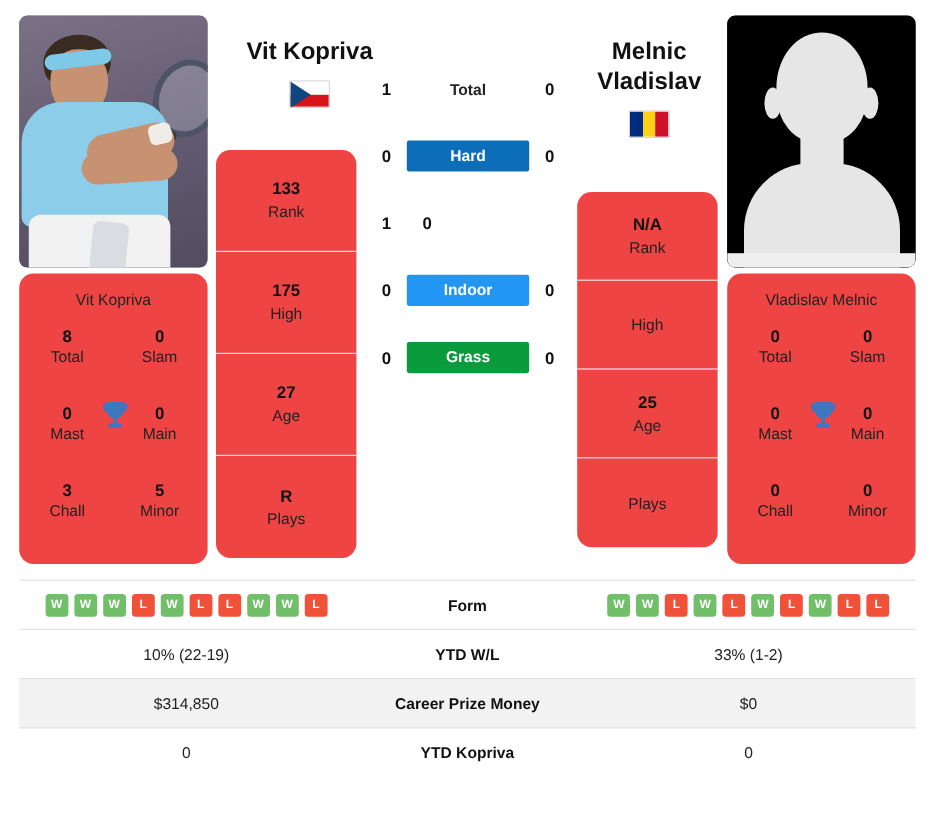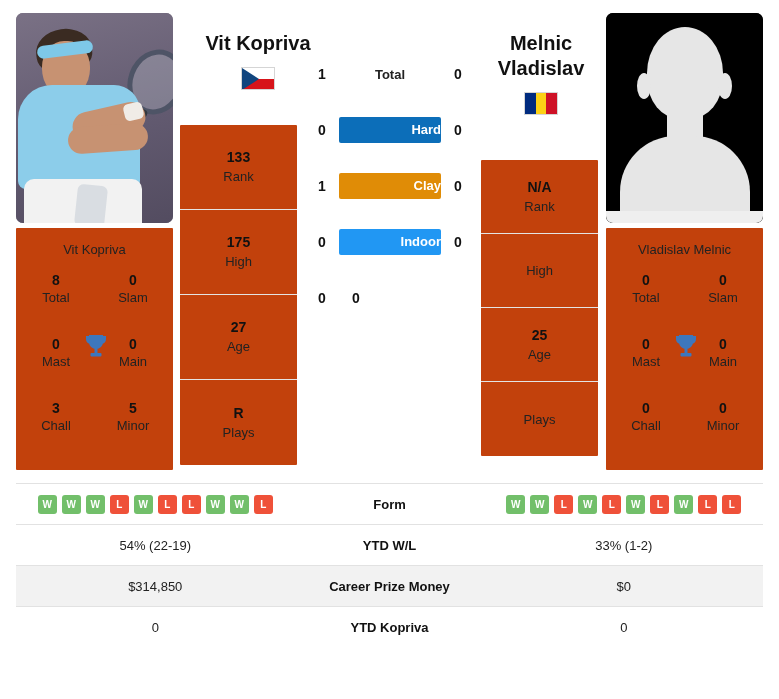--- a/index.html
+++ b/index.html
@@ -190,32 +190,31 @@
     text-align: center;
     font-size: 13px;
     font-weight: bold;
   }
   .h2h-label.plain { color: #222222; }
   .h2h-label.badge {
     color: #ffffff;
     line-height: 26px;
     height: 26px;
     border-radius: 2px;
-    text-align: right;
   }
   .sf-hard   { background: #0c6eb9; }
   .sf-clay   { background: #e08c06; }
   .sf-indoor { background: #2197f3; }
   .sf-grass  { background: #0a9b3d; }
 
   
   .card {
     position: absolute;
-    background: #c2410c;
-    border-radius: 1px;
+    background: #ef4444;
+    border-radius: 12px;
   }
   
   .sum-card { width: 157px; height: 242px; }
   .sum-card.left  { left: 16px;  top: 228px; }
   .sum-card.right { left: 606px; top: 228px; }
   .sum-name {
     text-align: center;
     font-size: 13px;
     color: #222222;
     padding-top: 14px;
@@ -371,30 +370,30 @@
         <div class="h2h-label plain">Total</div>
         <div class="h2h-score">0</div>
       </div>
       <div class="h2h-row">
         <div class="h2h-score">0</div>
         <div class="h2h-label badge sf-hard">Hard</div>
         <div class="h2h-score">0</div>
       </div>
       <div class="h2h-row">
         <div class="h2h-score">1</div>
-        <div class="h2h-label badge sf-clay">Clay</div>
         <div class="h2h-score">0</div>
       </div>
       <div class="h2h-row">
         <div class="h2h-score">0</div>
         <div class="h2h-label badge sf-indoor">Indoor</div>
         <div class="h2h-score">0</div>
       </div>
       <div class="h2h-row">
         <div class="h2h-score">0</div>
+        <div class="h2h-label badge sf-grass">Grass</div>
         <div class="h2h-score">0</div>
       </div>
     </div>
 
   <div class="card rank-card left">
     <div class="rank-cell">
       <div class="rank-val">133</div>
       <div class="rank-lab">Rank</div>
     </div>
     <div class="rank-cell">
@@ -532,21 +531,21 @@
             <span class="form-badge fb-L">L</span>
             <span class="form-badge fb-W">W</span>
             <span class="form-badge fb-L">L</span>
             <span class="form-badge fb-W">W</span>
             <span class="form-badge fb-L">L</span>
             <span class="form-badge fb-L">L</span>
           </div>
         </td>
       </tr>
       <tr>
-        <td>54% (22-19)</td>
+        <td>10% (22-19)</td>
         <td class="mid">YTD W/L</td>
         <td>33% (1-2)</td>
       </tr>
       <tr class="alt">
         <td>$314,850</td>
         <td class="mid">Career Prize Money</td>
         <td>$0</td>
       </tr>
       <tr>
         <td>0</td>

